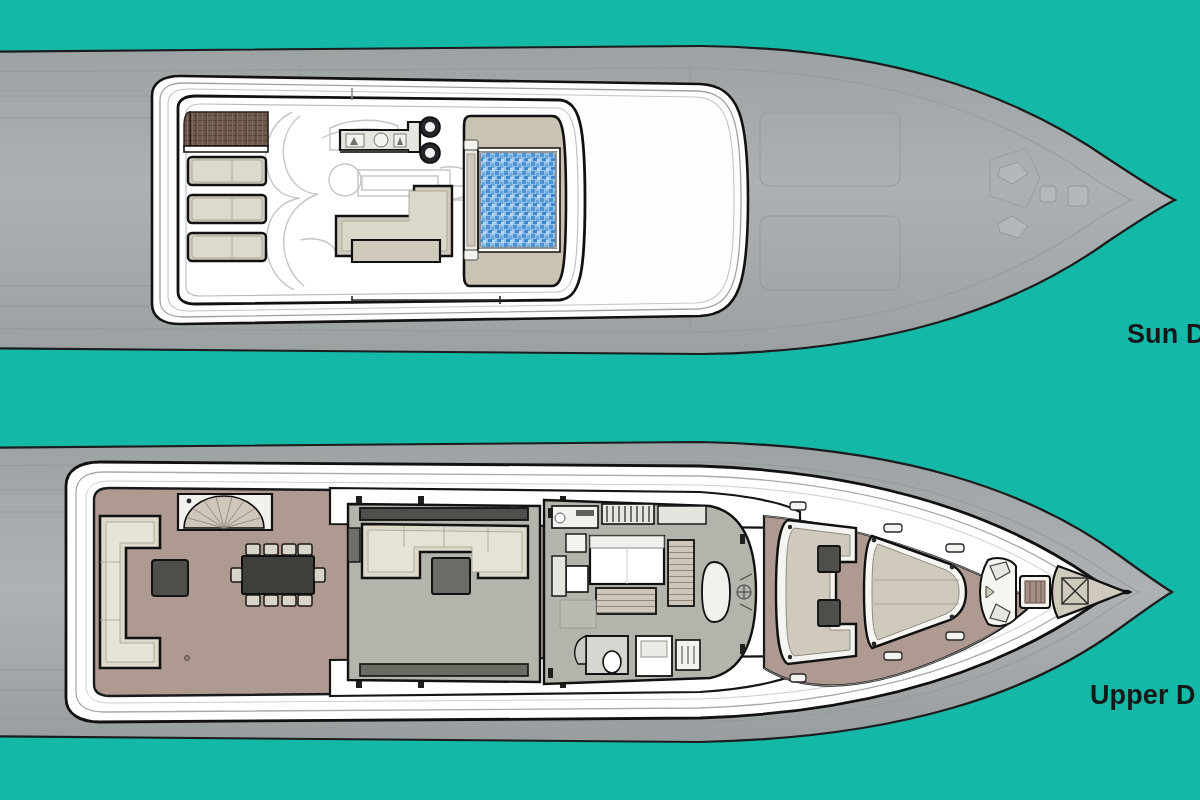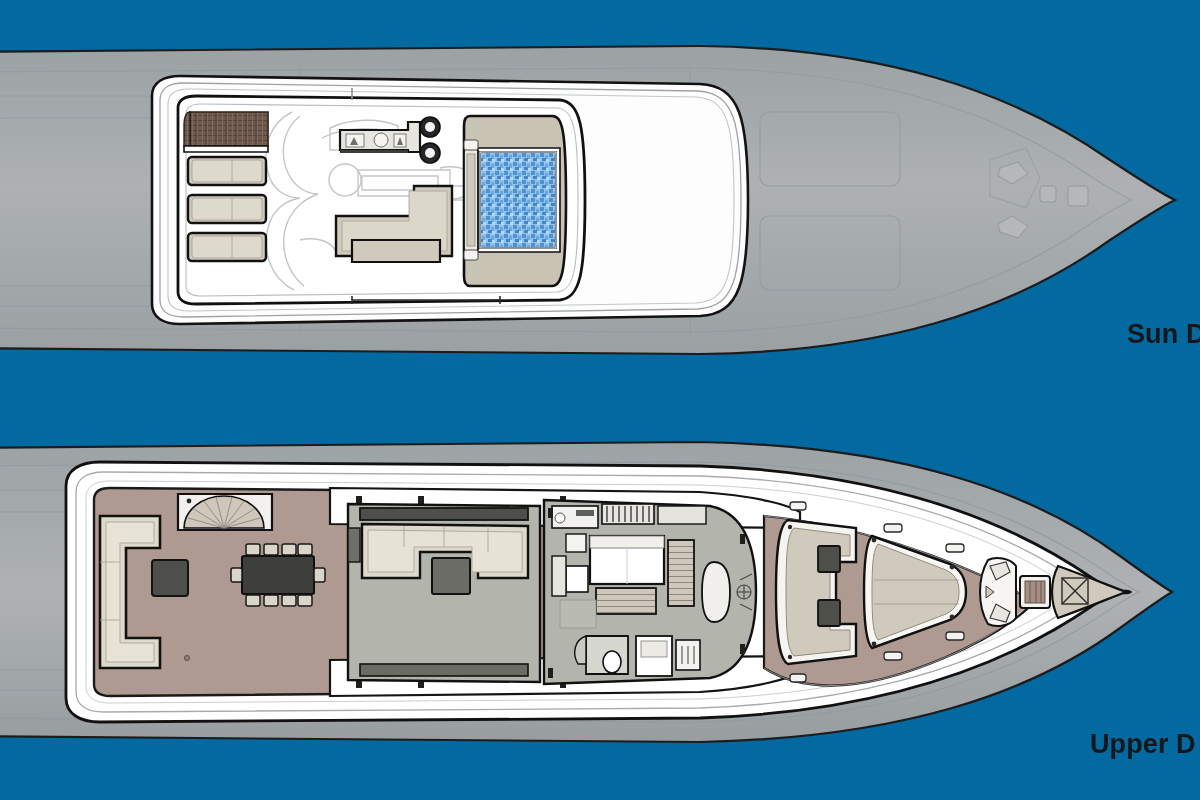--- a/index.html
+++ b/index.html
@@ -12,21 +12,21 @@
     width: 1200px;
     height: 800px;
     overflow: hidden;
     font-family: "Liberation Sans", sans-serif;
     position: relative;
   }
   #stage {
     position: relative;
     width: 1200px;
     height: 800px;
-    background: #0369a1;
+    background: #14b8a6;
   }
   .deck-svg {
     position: absolute;
     left: 0;
     top: 0;
     width: 1200px;
     height: 800px;
     display: block;
   }
   .deck-label {
@@ -38,21 +38,21 @@
     color: #17171a;
     white-space: nowrap;
     line-height: 1;
   }
   #label-sun {
     left: 1127px;
     top: 321px;
   }
   #label-upper {
     left: 1090px;
-    top: 731px;
+    top: 682px;
   }
 </style>
 </head>
 <body>
 
 <div id="stage">
 
   <svg class="deck-svg" id="svg-sun" viewBox="0 0 1200 800" xmlns="http://www.w3.org/2000/svg">
     <defs>
       <pattern id="poolTile" width="9" height="9" patternUnits="userSpaceOnUse">

